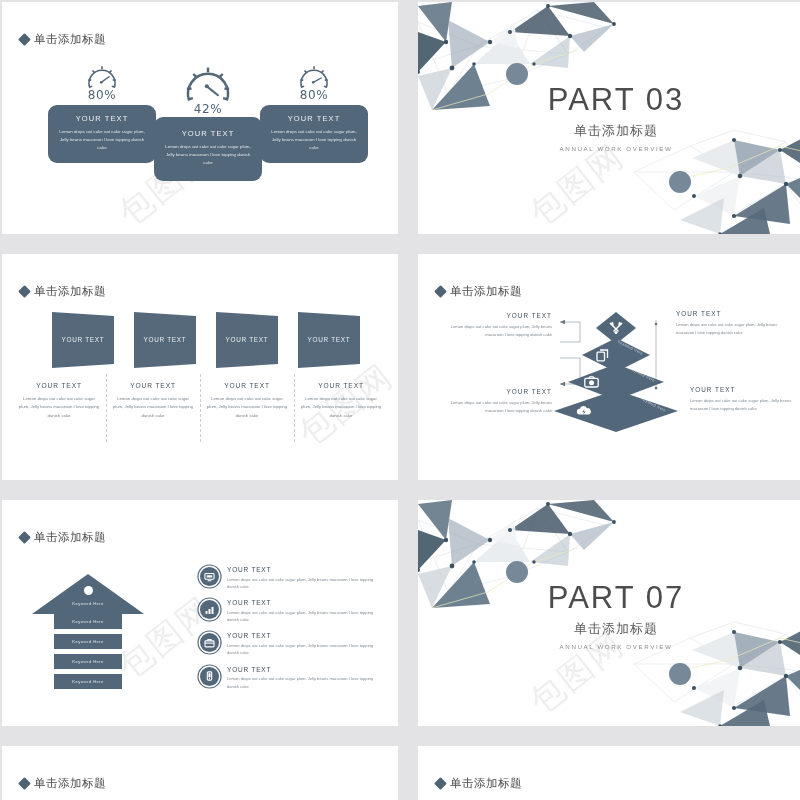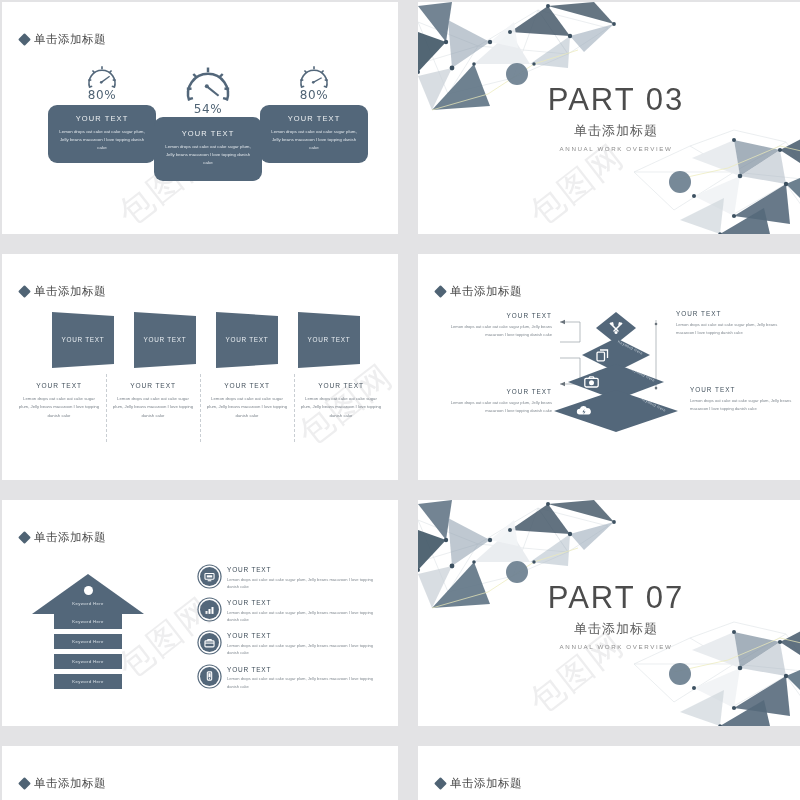--- a/index.html
+++ b/index.html
@@ -161,21 +161,21 @@
             <line x1="34.5" y1="8.5" x2="31.8" y2="11.2"></line>
             <line x1="9.5" y1="8.5" x2="12.2" y2="11.2"></line>
             <line x1="4" y1="21" x2="8" y2="21"></line>
             <line x1="40" y1="21" x2="36" y2="21"></line>
             <line x1="5.4" y1="30" x2="9.2" y2="29"></line>
             <line x1="38.6" y1="30" x2="34.8" y2="29"></line>
           </g>
           <line x1="21" y1="19" x2="31" y2="27" stroke="#53677a" stroke-width="1.8"></line>
           <circle cx="21" cy="19" r="1.7" fill="#53677a"></circle>
         </svg>
-        <div class="gpct">54%</div>
+        <div class="gpct">42%</div>
         <div class="gcard big">
           <div class="gc-h">YOUR TEXT</div>
           <div class="gc-b">Lemon drops oat cake oat cake sugar plum, Jelly beans macaroon I love topping danish cake</div>
         </div>
       </div>
 
       <div class="gcol c3">
         <svg class="gauge" width="34" height="26" viewBox="0 0 44 34">
           <path d="M6 31 A17 17 0 1 1 38 31" fill="none" stroke="#53677a" stroke-width="2.1"></path>
           <g stroke="#53677a" stroke-width="2.1">

